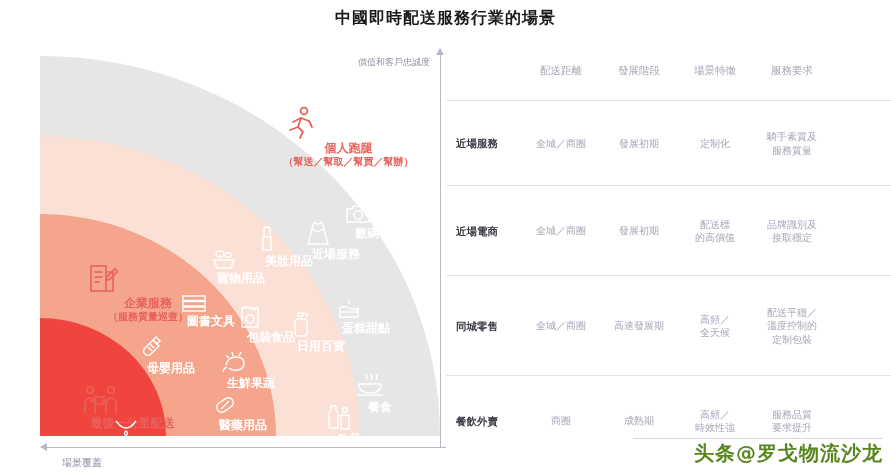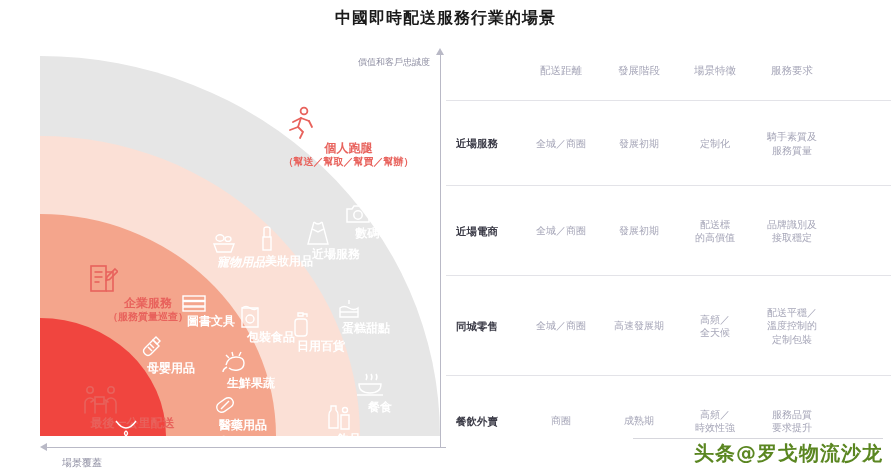--- a/index.html
+++ b/index.html
@@ -200,21 +200,21 @@
       <svg width="20" height="28" viewBox="0 0 20 28">
           <g fill="none" stroke="#ffffff" stroke-width="1.4">
         <path d="M6 12 L6 4 q0-2 3-2 q3 0 3 2 L12 12"></path>
             <rect x="5" y="12" width="8" height="13"></rect>
       </g>
         </svg>
     </span>
     <span class="tx">美妝用品</span>
   </div>
 
-  <div class="fan-item pale" style="left:210px;top:184px;width:62px;font-style:italic;">
+  <div class="fan-item pale" style="left:210px;top:200px;width:62px;">
     <span class="ic">
       <svg width="28" height="22" viewBox="0 0 28 22">
           <g fill="none" stroke="#ffffff" stroke-width="1.4">
         <path d="M4 12 h20 l-3 8 h-14z"></path>
         <ellipse cx="10" cy="6" rx="4" ry="3.2"></ellipse>
             <ellipse cx="18" cy="7" rx="3" ry="2.4"></ellipse>
       </g>
         </svg>
     </span>
     <span class="tx">寵物用品</span>

